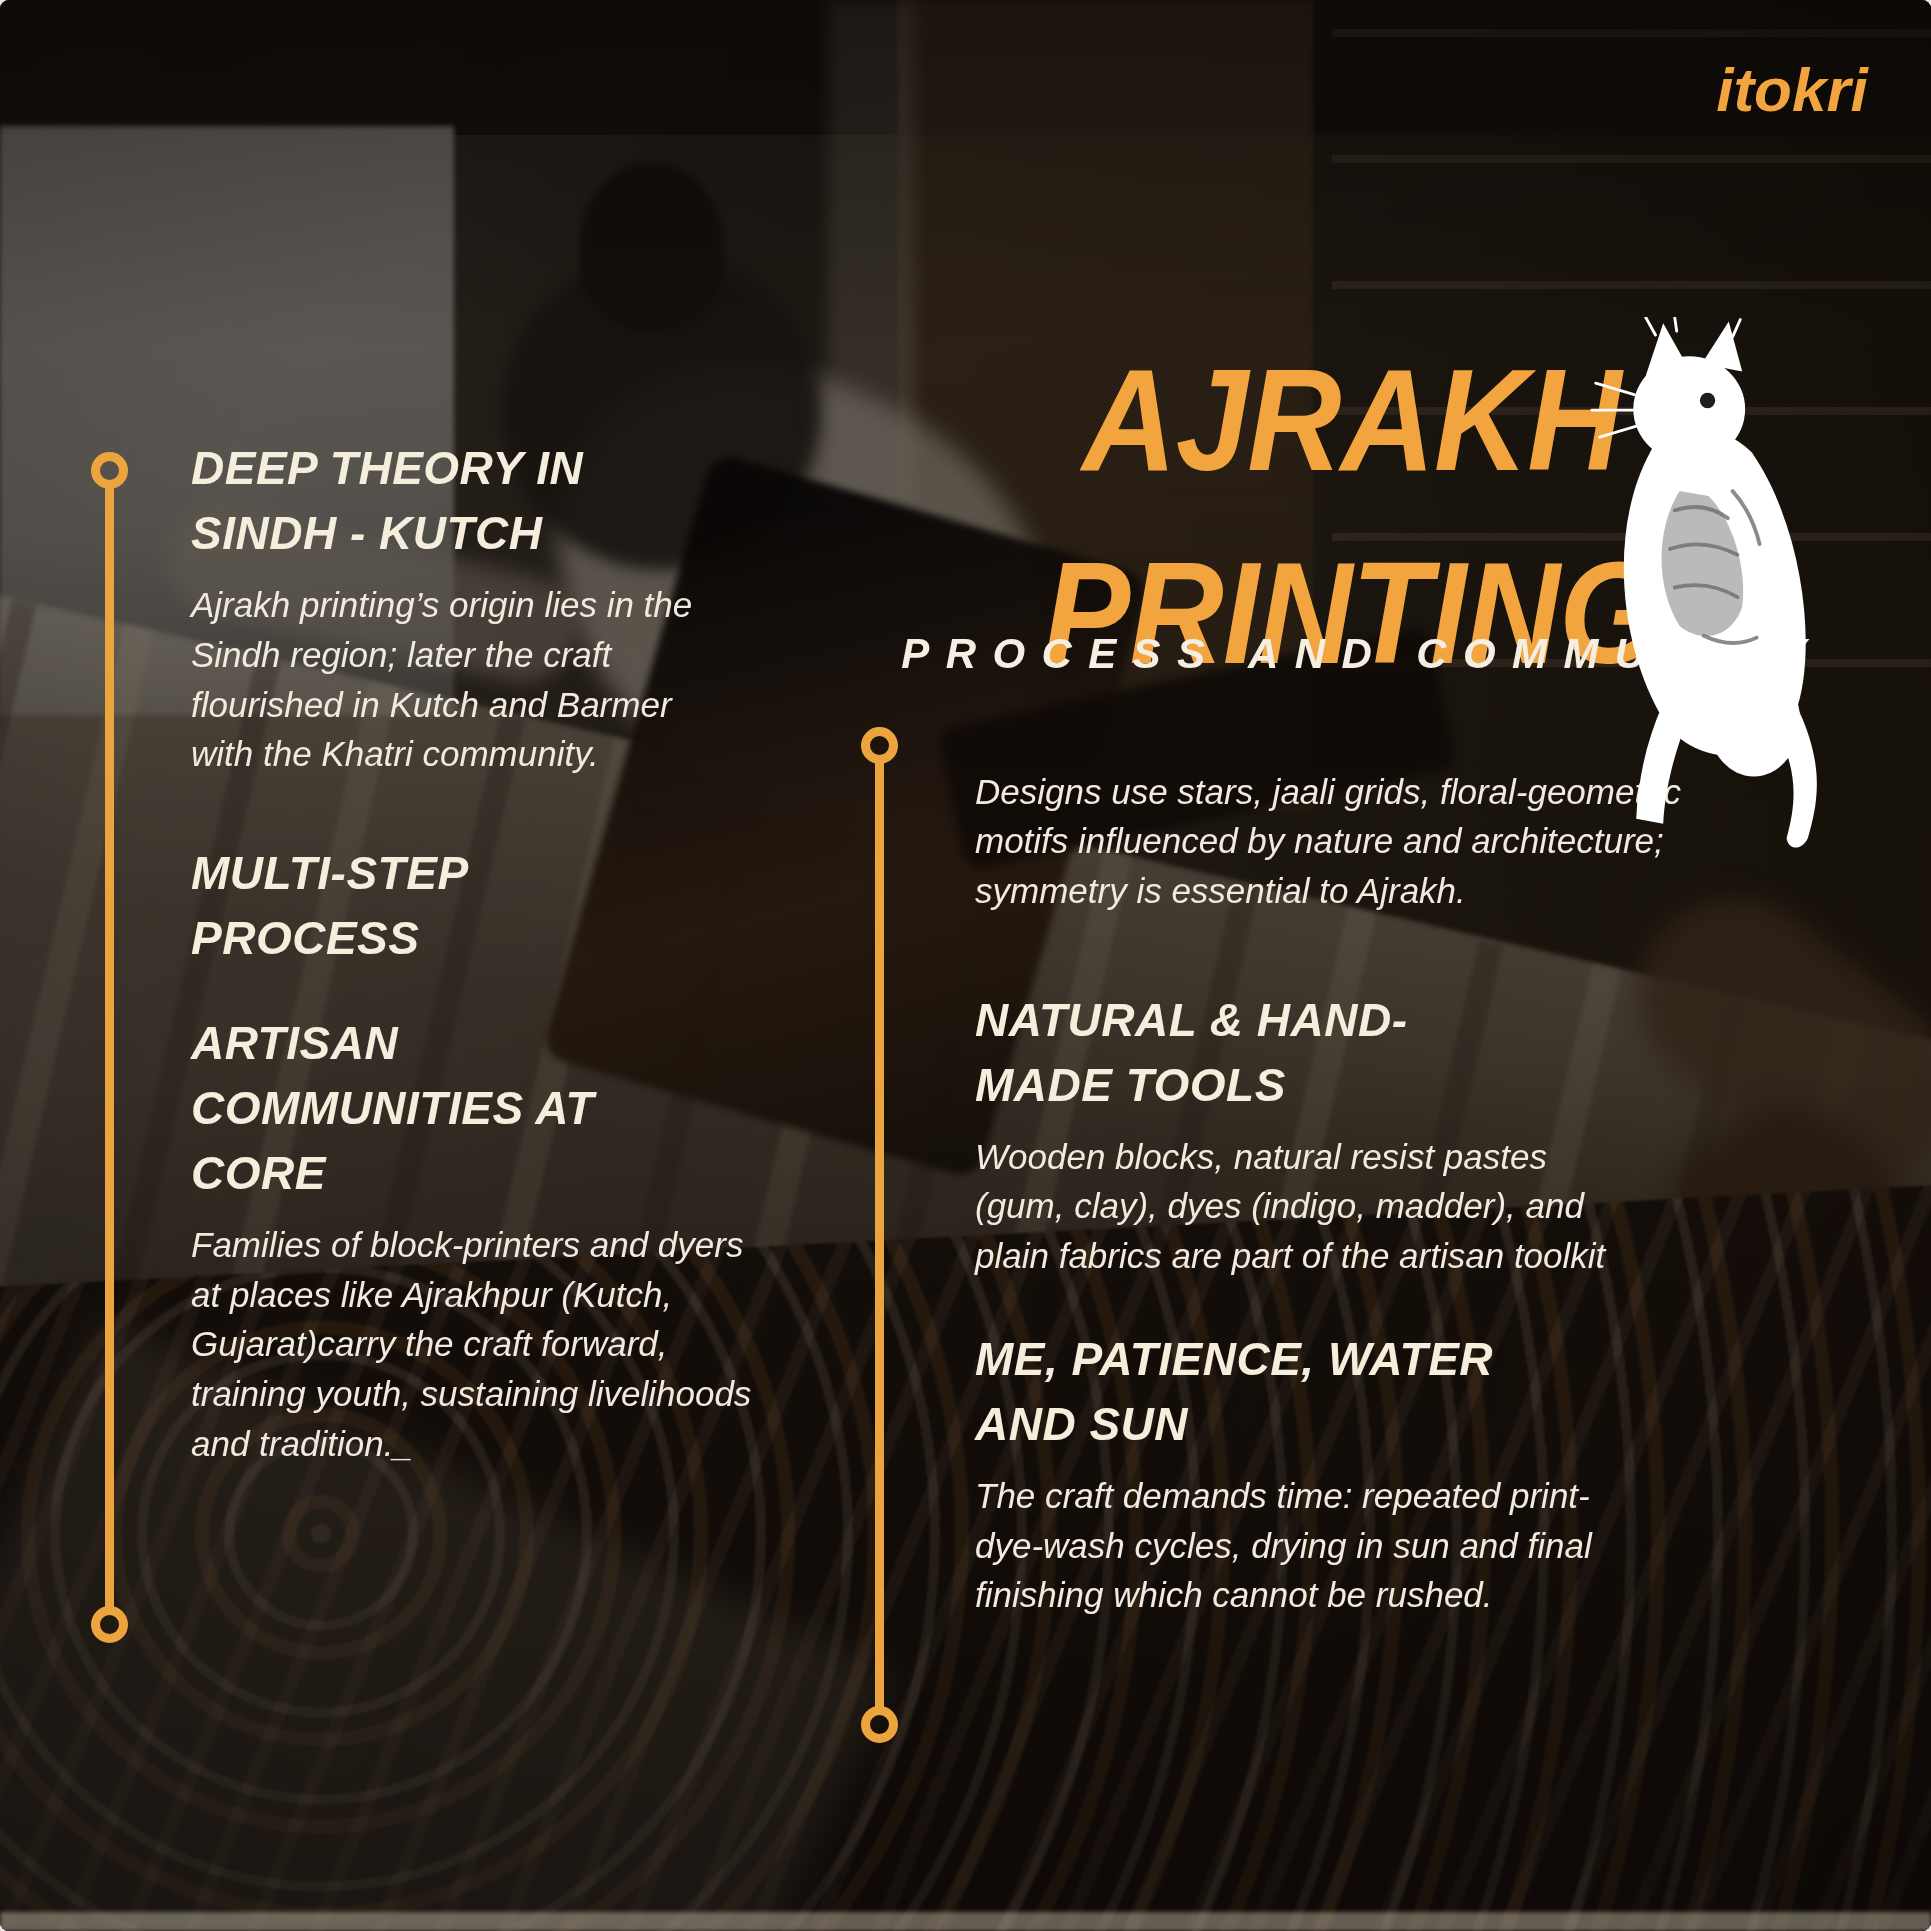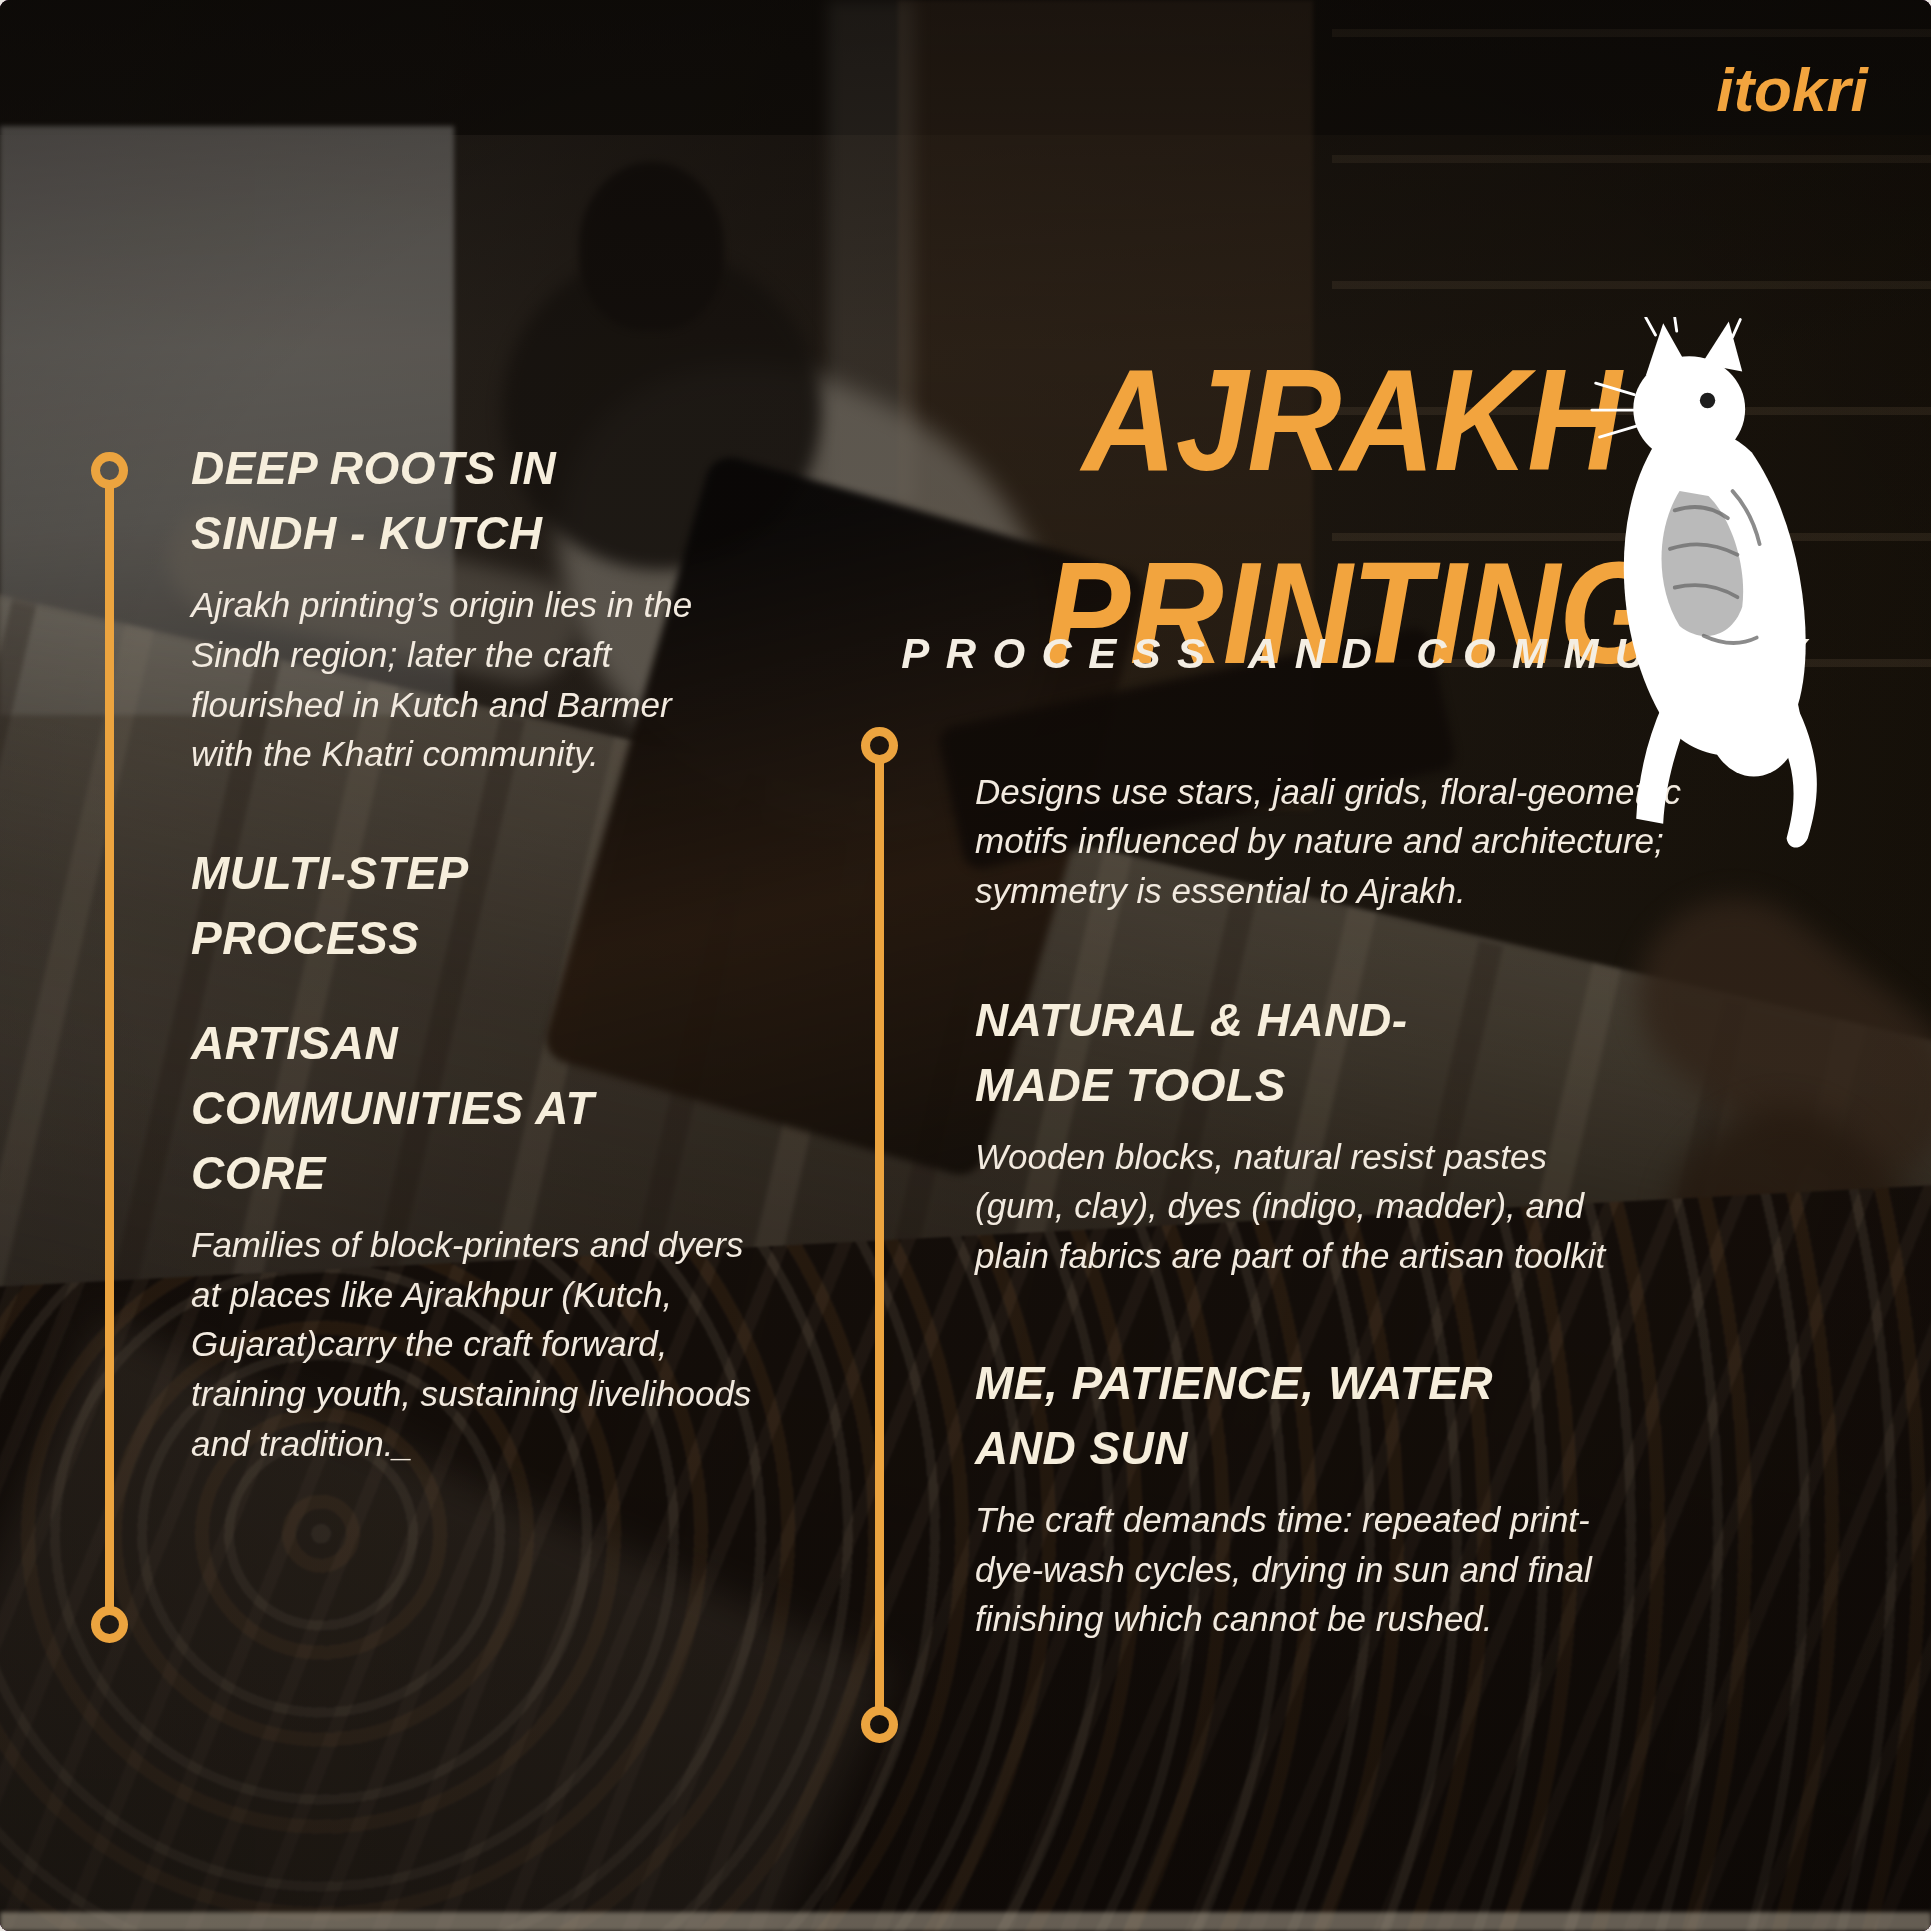--- a/index.html
+++ b/index.html
@@ -91,21 +91,21 @@
   .col{position:absolute;z-index:6;}
   .col-left{left:191px;top:436px;width:642px;}
   .col-right{left:975px;top:753px;width:850px;}
   .sec-h{font-weight:800;font-size:46px;line-height:1.42;color:var(--cream);
     white-space:pre-line;letter-spacing:0.5px;margin:0;}
   .sec-p{font-weight:400;font-size:35px;line-height:1.42;color:var(--body-cream);
     white-space:pre-line;margin:13.5px 0 0 0;}
   .col-left .sec-2{margin-top:62px;}
   .col-left .sec-3{margin-top:39px;}
   .col-right .sec-2{margin-top:72px;}
-  .col-right .sec-3{margin-top:70px;}
+  .col-right .sec-3{margin-top:46px;}
 </style>
 </head>
 <body>
 
 <div class="card">
 
   <div class="ph ph-room"></div>
   <div class="ph ph-walltop"></div>
   <div class="ph ph-window"></div>
   <div class="ph ph-doorway"></div>
@@ -169,21 +169,21 @@
     <div class="ring"></div>
   </div>
   <div class="timeline" id="timeline-right">
     <div class="ring"></div>
     <div class="stem"></div>
     <div class="ring"></div>
   </div>
 
   <div class="col col-left">
     <div class="sec sec-1">
-      <h2 class="sec-h">DEEP ROOTS IN
+      <h2 class="sec-h">DEEP THEORY IN
 SINDH - KUTCH</h2>
       <p class="sec-p"> Ajrakh printing’s origin lies in the
 Sindh region; later the craft
 flourished in Kutch and Barmer
 with the Khatri community.</p>
     </div>
     <div class="sec sec-2">
       <h2 class="sec-h">MULTI-STEP
 PROCESS</h2>
     </div>

